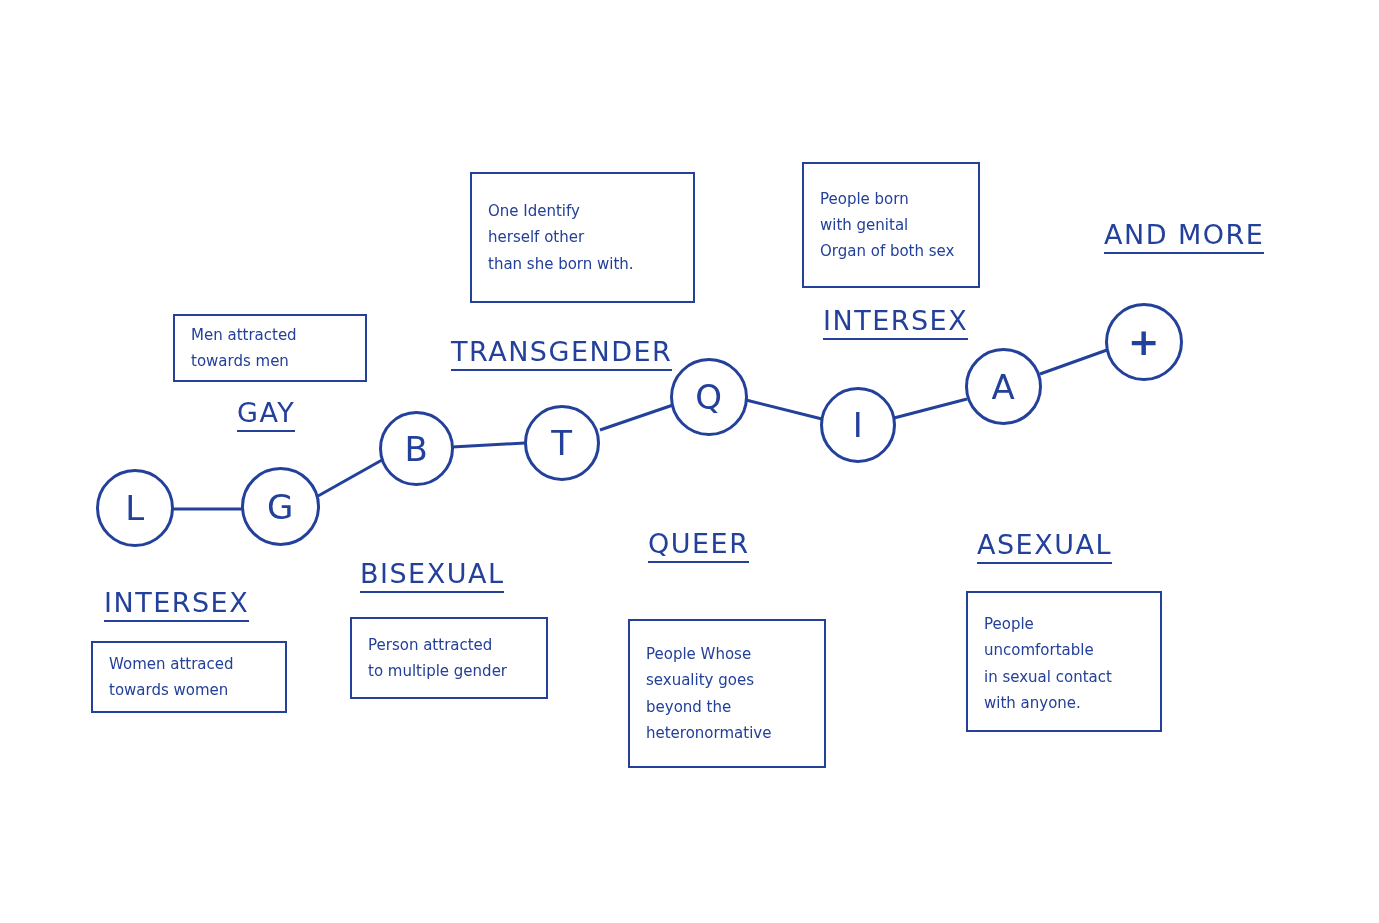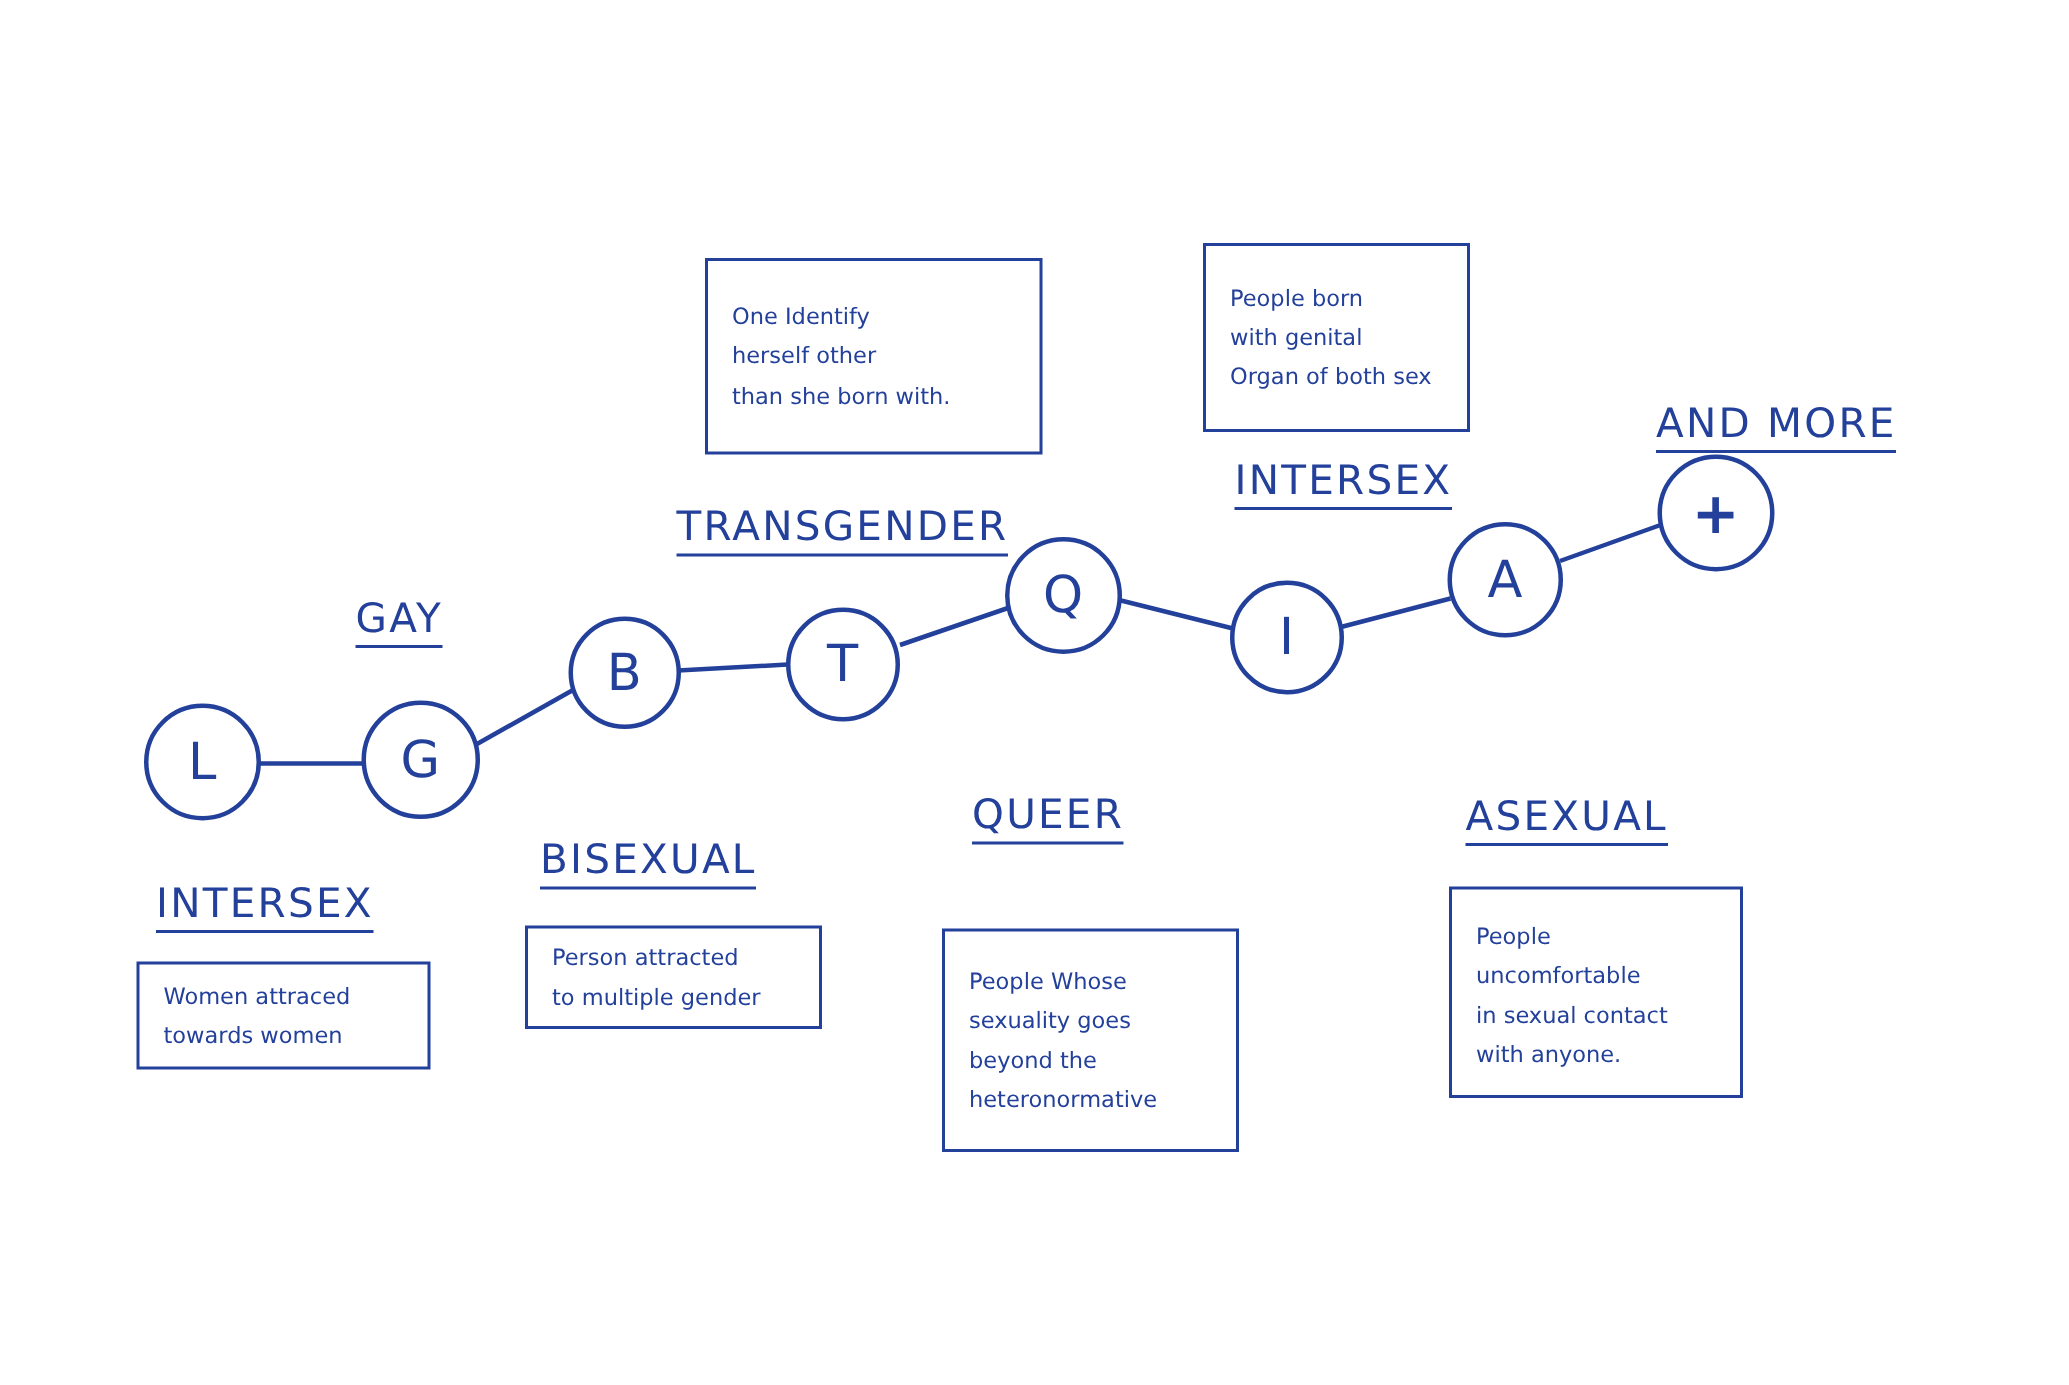--- a/index.html
+++ b/index.html
@@ -112,27 +112,31 @@
     <span>+</span>
   </div>
 
   <div class="heading" style="left:104px; top:587px;">INTERSEX</div>
   <div class="heading" style="left:237px; top:397px;">GAY</div>
   <div class="heading" style="left:360px; top:558px;">BISEXUAL</div>
   <div class="heading" style="left:451px; top:336px;">TRANSGENDER</div>
   <div class="heading" style="left:648px; top:528px;">QUEER</div>
   <div class="heading" style="left:823px; top:305px;">INTERSEX</div>
   <div class="heading" style="left:977px; top:529px;">ASEXUAL</div>
-  <div class="heading" style="left:1104px; top:219px;margin-top:48px;">AND MORE</div>
+  <div class="heading" style="left:1104px; top:219px;">AND MORE</div>
 
   <div class="note" style="left:91px; top:641px; width:196px; height:72px;">
     <p>Women attraced
 towards women</p>
   </div>
-  <div class="note" style="left:350px; top:617px; width:198px; height:69px;">
+  <div class="note" style="left:173px; top:314px; width:194px; height:68px;">
+    <p>Men attracted
+towards men</p>
+  </div>
+  <div class="note" style="left:350px; top:617px; width:198px; height:82px;">
     <p>Person attracted
 to multiple gender</p>
   </div>
   <div class="note" style="left:470px; top:172px; width:225px; height:131px;">
     <p>One Identify
 herself other
 than she born with.</p>
   </div>
   <div class="note" style="left:628px; top:585px; width:198px; height:149px;margin-top:34px;">
     <p>People Whose

